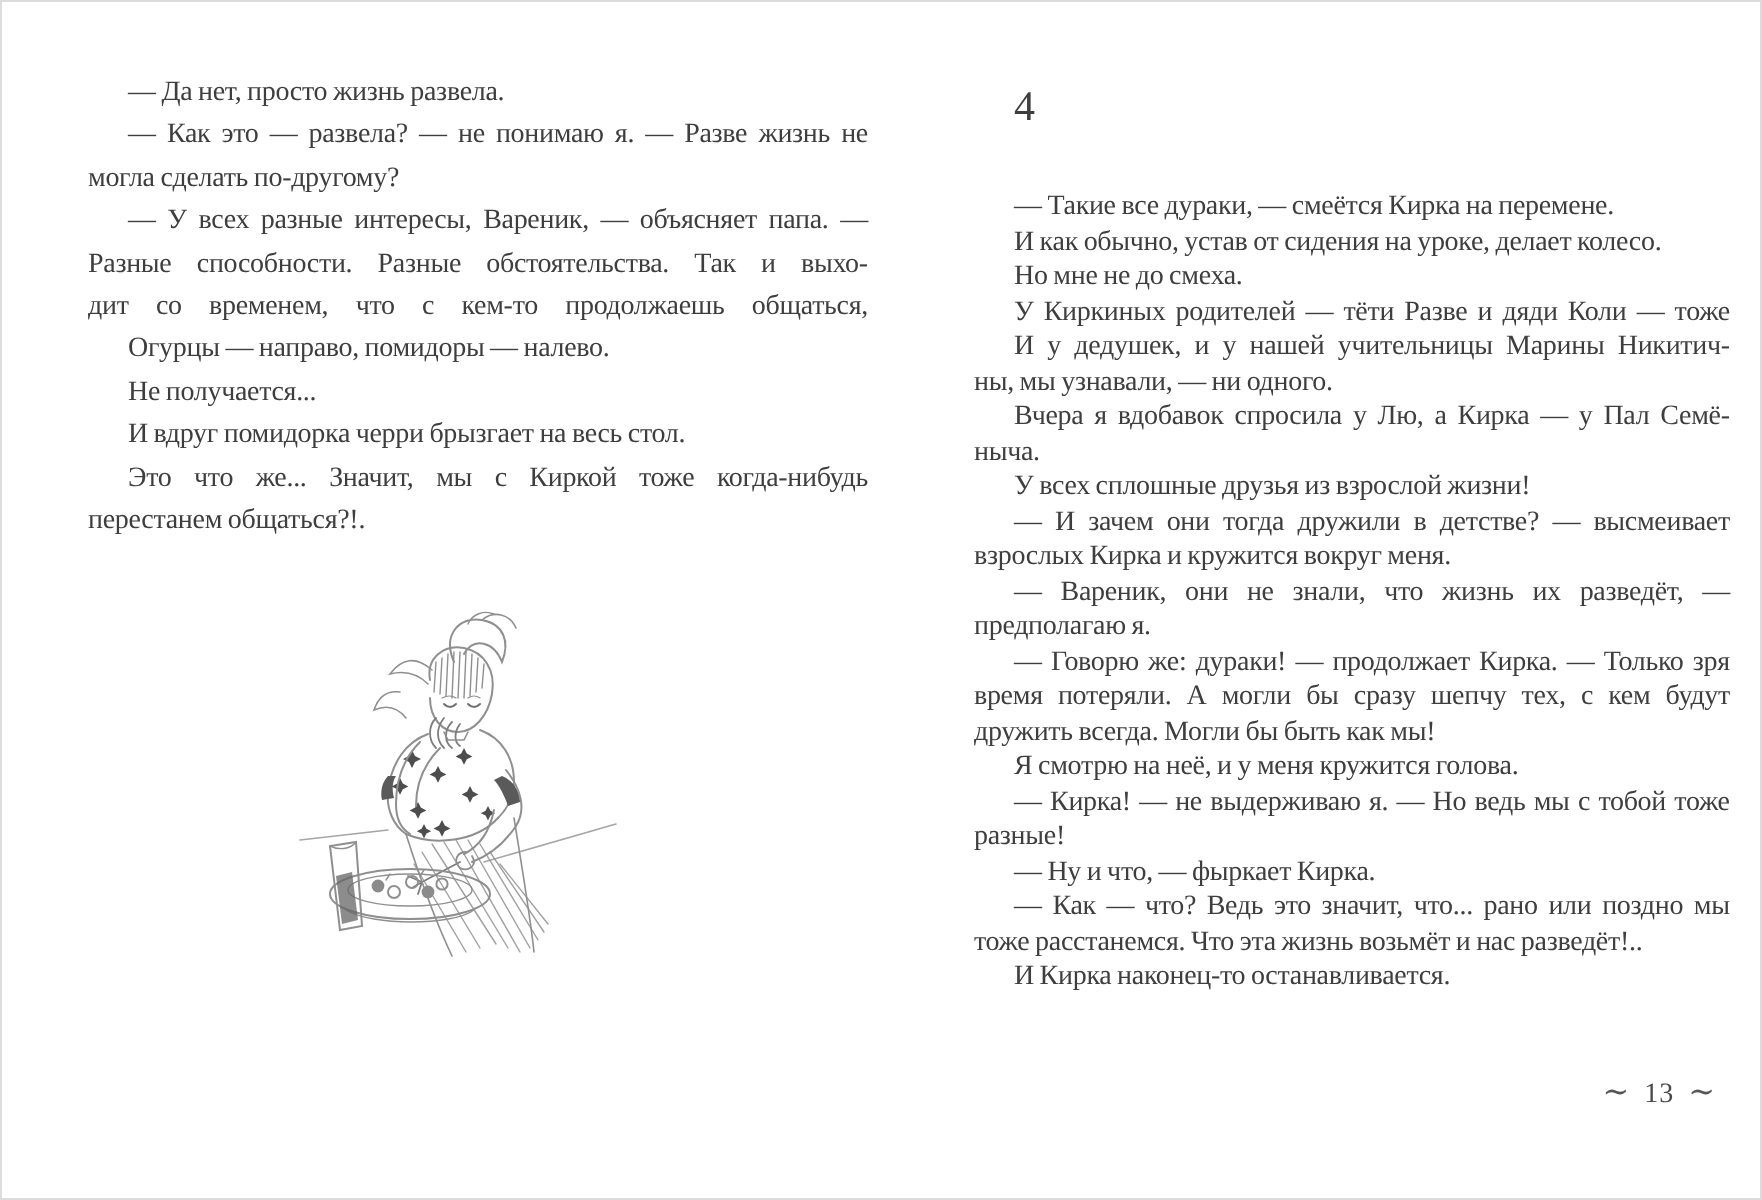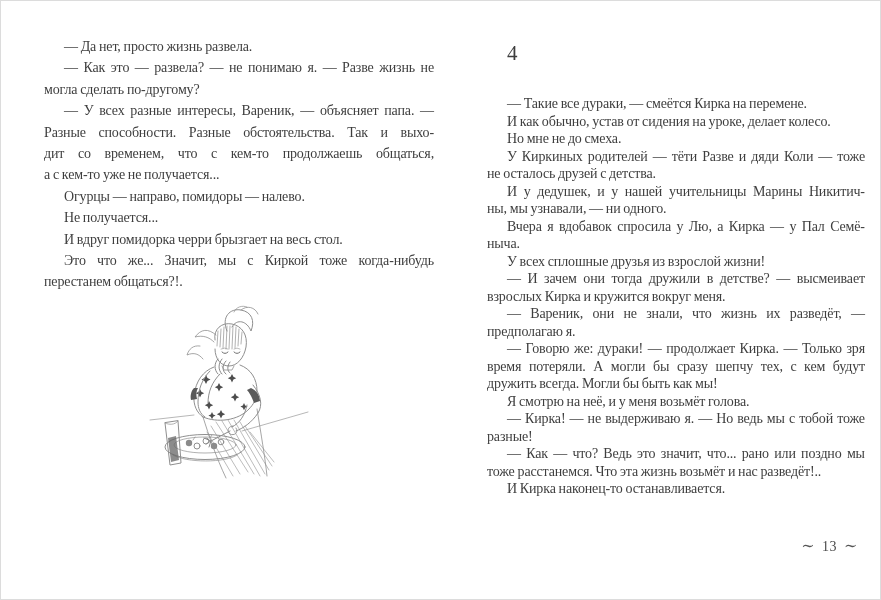--- a/index.html
+++ b/index.html
@@ -89,21 +89,20 @@
     <div class="line just">
       <span>дит</span>
       <span>со</span>
       <span>временем,</span>
       <span>что</span>
       <span>с</span>
       <span>кем-то</span>
       <span>продолжаешь</span>
       <span>общаться,</span>
     </div>
-    <div class="line">а с кем-то уже не получается...</div>
     <div class="line ind">Огурцы — направо, помидоры — налево.</div>
     <div class="line ind">Не получается...</div>
     <div class="line ind">И вдруг помидорка черри брызгает на весь стол.</div>
     <div class="line just ind">
       <span>Это</span>
       <span>что</span>
       <span>же...</span>
       <span>Значит,</span>
       <span>мы</span>
       <span>с</span>
@@ -214,21 +213,20 @@
       <span>родителей</span>
       <span>—</span>
       <span>тёти</span>
       <span>Разве</span>
       <span>и</span>
       <span>дяди</span>
       <span>Коли</span>
       <span>—</span>
       <span>тоже</span>
     </div>
-    <div class="line">не осталось друзей с детства.</div>
     <div class="line just ind">
       <span>И</span>
       <span>у</span>
       <span>дедушек,</span>
       <span>и</span>
       <span>у</span>
       <span>нашей</span>
       <span>учительницы</span>
       <span>Марины</span>
       <span>Никитич-</span>
@@ -295,37 +293,38 @@
       <span>могли</span>
       <span>бы</span>
       <span>сразу</span>
       <span>шепчу</span>
       <span>тех,</span>
       <span>с</span>
       <span>кем</span>
       <span>будут</span>
     </div>
     <div class="line">дружить всегда. Могли бы быть как мы!</div>
-    <div class="line ind">Я смотрю на неё, и у меня возьмёт голова.</div>
+    <div class="line ind">Я смотрю на неё, и у меня кружится голова.</div>
     <div class="line just ind">
       <span>—</span>
       <span>Кирка!</span>
       <span>—</span>
       <span>не</span>
       <span>выдерживаю</span>
       <span>я.</span>
       <span>—</span>
       <span>Но</span>
       <span>ведь</span>
       <span>мы</span>
       <span>с</span>
       <span>тобой</span>
       <span>тоже</span>
     </div>
     <div class="line">разные!</div>
+    <div class="line ind">— Ну и что, — фыркает Кирка.</div>
     <div class="line just ind">
       <span>—</span>
       <span>Как</span>
       <span>—</span>
       <span>что?</span>
       <span>Ведь</span>
       <span>это</span>
       <span>значит,</span>
       <span>что...</span>
       <span>рано</span>

